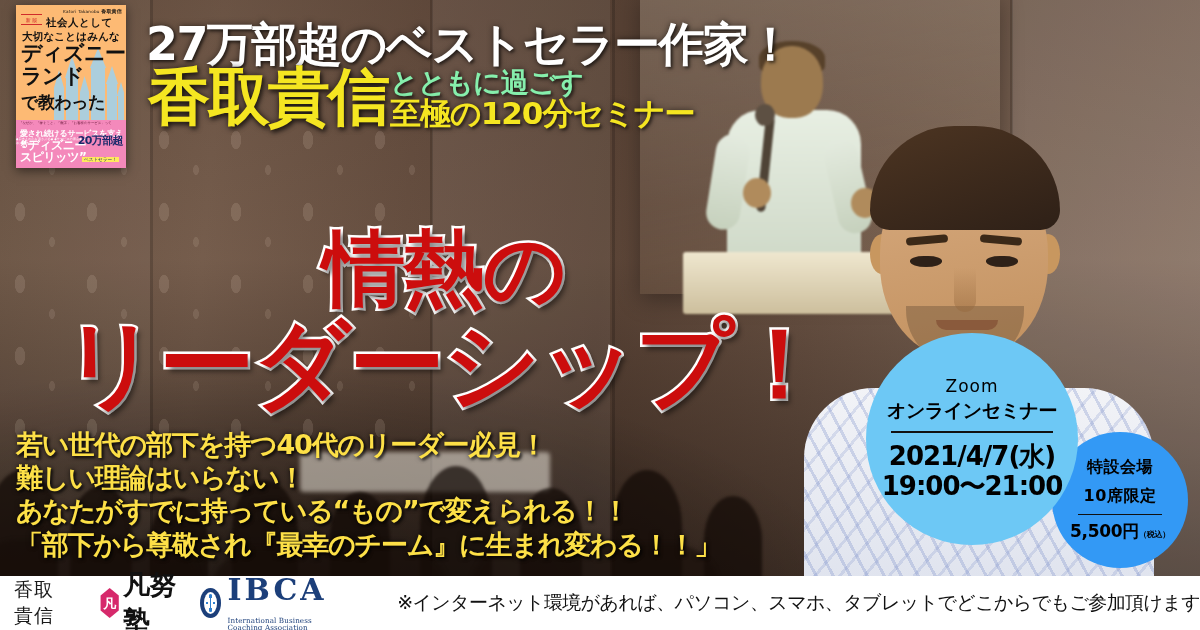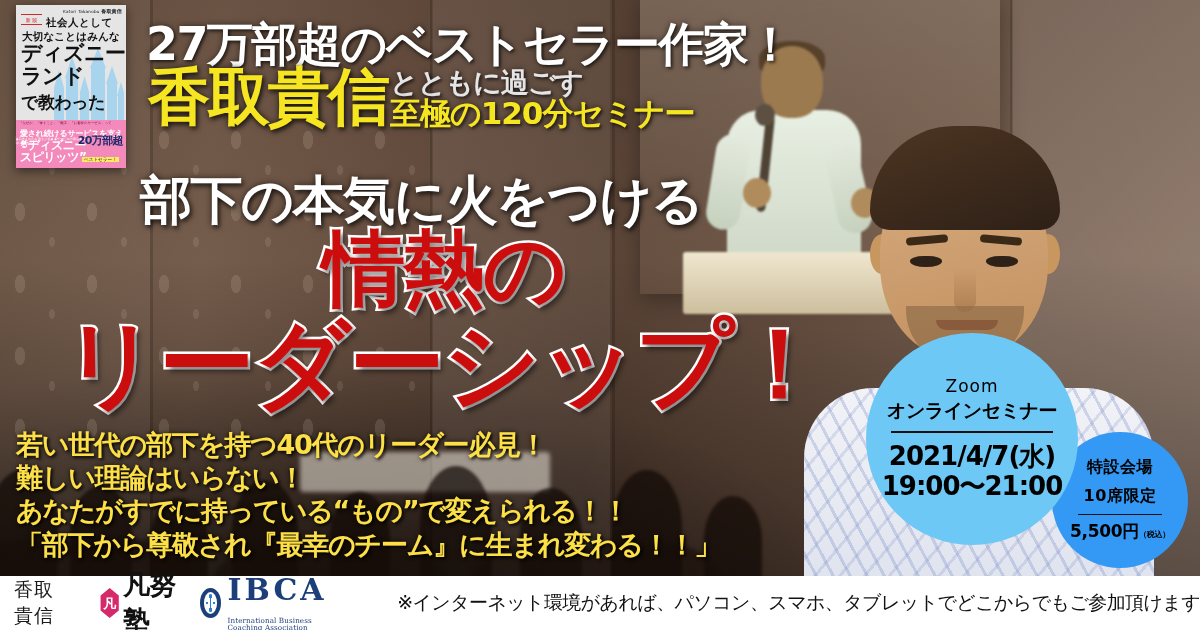--- a/index.html
+++ b/index.html
@@ -101,21 +101,21 @@
   .table-strip{ position:absolute; left:300px; top:452px; width:250px; height:40px; background:rgba(235,230,218,.55); filter:blur(2px); border-radius:4px; }
 
   
   .book{
     position:absolute; left:16px; top:5px; width:110px; height:163px;
     background:#fff;
     box-shadow:0 3px 10px rgba(0,0,0,.5);
     overflow:hidden;
     font-family:"DejaVu Sans","Liberation Sans",sans-serif;
   }
-  .book-top{ position:relative; height:115px; background:#e5e5e5; }
+  .book-top{ position:relative; height:115px; background:#fdba74; }
   .book-castle{
     position:absolute; right:2px; bottom:0; width:74px; height:72px; opacity:.85;
   }
   .book-author{ position:absolute; right:4px; top:3px; font-size:4.2px; color:#111; letter-spacing:.2px; }
   .book-author b{ font-size:5px; }
   .book-shinpan{ position:absolute; left:5px; top:9px; width:21px; height:11px; border-top:1.3px solid #d02b2b; border-bottom:1.3px solid #d02b2b; color:#d02b2b; font-size:5px; text-align:center; line-height:11px; }
   .bk-l1{ position:absolute; left:30px; top:11px; font-size:10.5px; font-weight:bold; color:#111; letter-spacing:.5px; }
   .bk-l2{ position:absolute; left:6px; top:25px; font-size:10.5px; font-weight:bold; color:#111; letter-spacing:.2px; }
   .bk-l3{ position:absolute; left:5px; top:39px; font-size:21px; font-weight:bold; color:#111; letter-spacing:-.5px; line-height:.95; }
   .bk-l4{ position:absolute; left:5px; top:62px; font-size:21px; font-weight:bold; color:#111; letter-spacing:-.5px; line-height:.95; }
@@ -139,21 +139,21 @@
     text-shadow:0 0 6px rgba(0,0,0,.55), 2px 2px 3px rgba(0,0,0,.5);
     white-space:nowrap;
   }
   .line2{ position:absolute; left:148px; top:66px; display:flex; align-items:flex-start; white-space:nowrap; }
   .name{
     font-size:62px; font-weight:bold; color:#f5e621; letter-spacing:-2px; line-height:1;
     text-shadow:0 0 7px rgba(0,0,0,.65), 2px 3px 4px rgba(0,0,0,.55);
   }
   .name-side{ margin-left:2px; margin-top:2px; }
   .ns1{
-    font-size:28px; font-weight:bold; color:#e5e5e5; letter-spacing:-1px; line-height:1.05;
+    font-size:28px; font-weight:bold; color:#86efac; letter-spacing:-1px; line-height:1.05;
     text-shadow:0 0 6px rgba(0,0,0,.6), 2px 2px 3px rgba(0,0,0,.5);
   }
   .ns2{
     font-size:31px; font-weight:bold; color:#f5e621; letter-spacing:-1px; line-height:1.05;
     text-shadow:0 0 6px rgba(0,0,0,.6), 2px 2px 3px rgba(0,0,0,.5);
   }
   .line3{
     position:absolute; left:140px; top:166px;
     font-size:52px; font-weight:bold; color:#fff; letter-spacing:-1.5px;
     text-shadow:0 0 7px rgba(0,0,0,.6), 2px 3px 4px rgba(0,0,0,.55);
@@ -354,21 +354,20 @@
   <div class="line1 jp">27万部超のベストセラー作家！</div>
 
   <div class="line2">
     <div class="name jp">香取貴信</div>
     <div class="name-side">
       <div class="ns1 jp">とともに過ごす</div>
       <div class="ns2 jp">至極の120分セミナー</div>
     </div>
   </div>
 
-  <div class="line3 jp">部下の本気に火をつける</div>
 
   <div class="red-wrap">
     <span class="red1 jp">情熱の</span>
     <span class="red2 jp">リーダーシップ！</span>
   </div>
 
   <div class="bullets jp">
     <div>若い世代の部下を持つ40代のリーダー必見！</div>
     <div>難しい理論はいらない！</div>
     <div>あなたがすでに持っている“もの”で変えられる！！</div>

